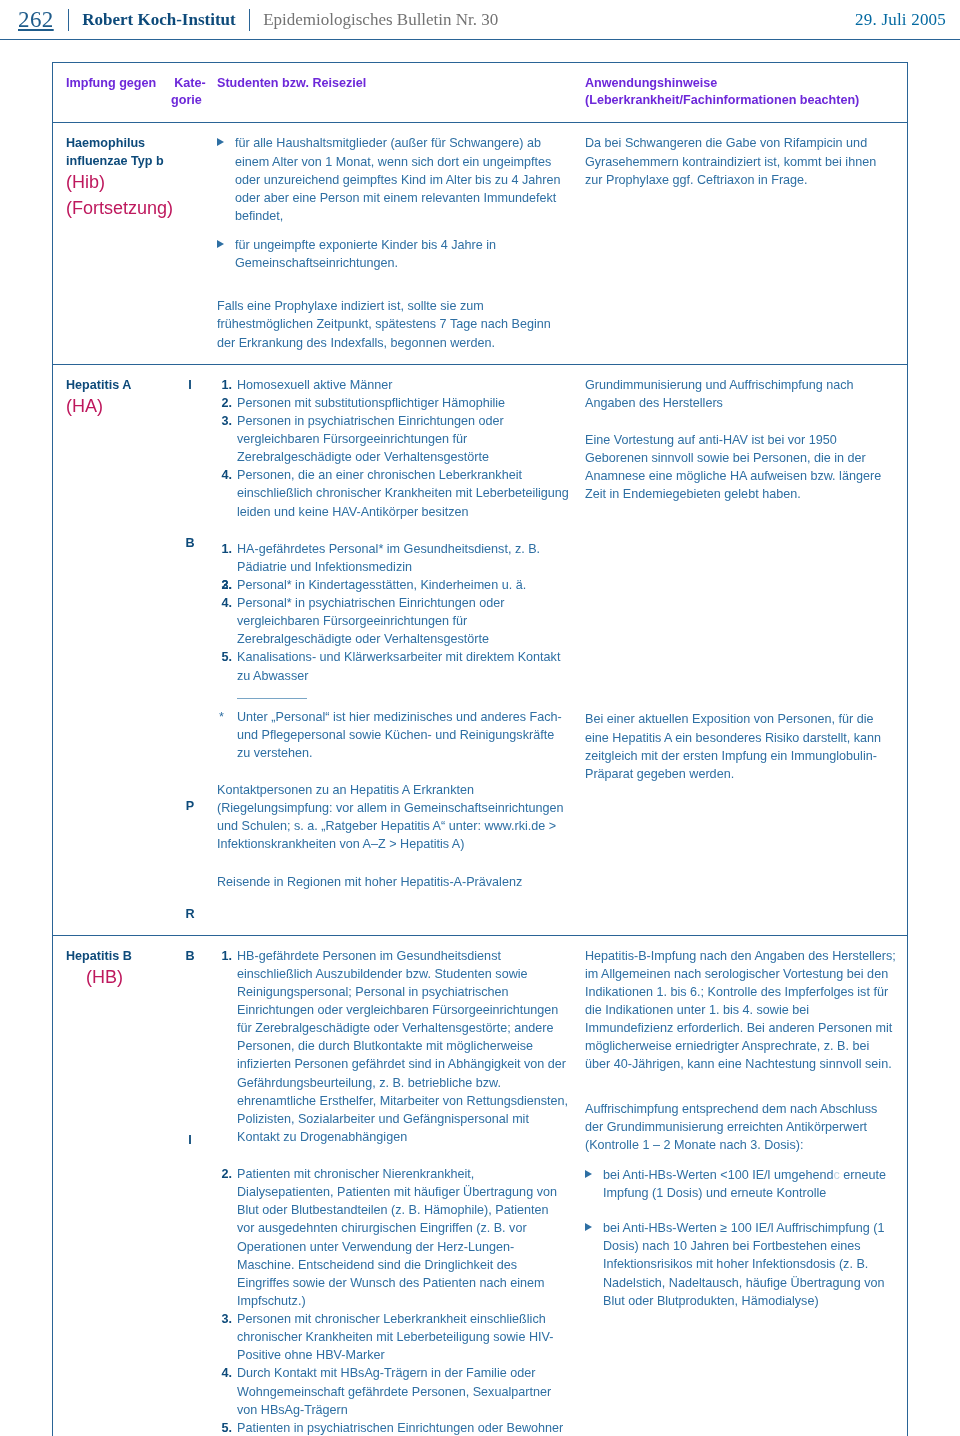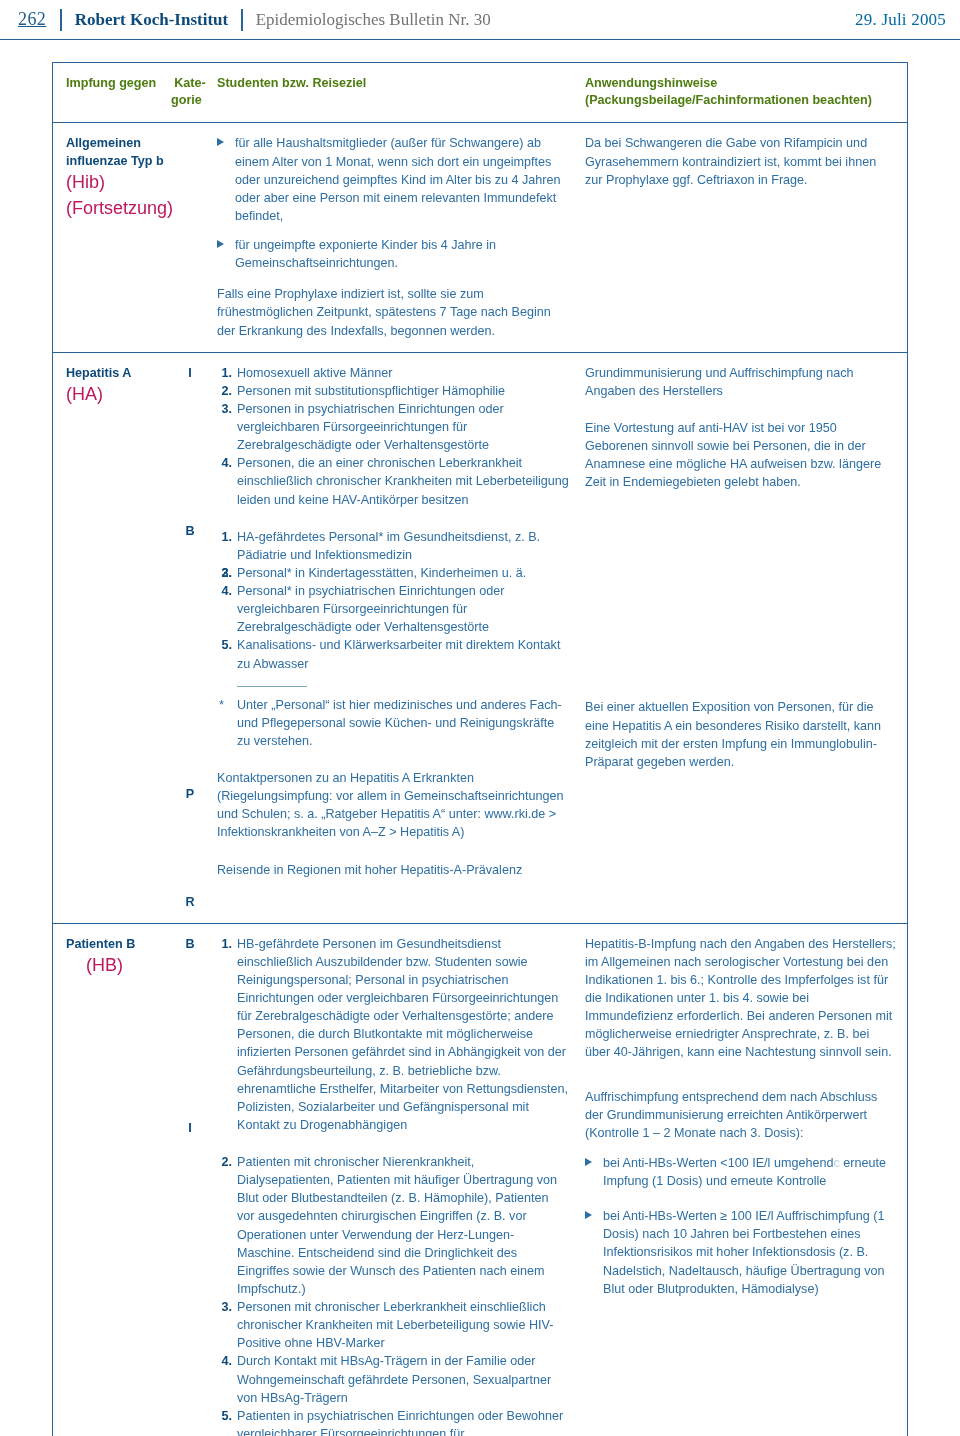--- a/index.html
+++ b/index.html
@@ -23,21 +23,21 @@
     width: 960px;
     height: 40px;
     display: flex;
     align-items: center;
     padding: 0 14px 0 18px;
     box-sizing: border-box;
     border-bottom: 1.5px solid #2a6496;
   }
   .ph-pageno {
     font-family: "Liberation Serif", serif;
-    font-size: 18px;
+    font-size: 23px;
     color: #1f5c8b;
     letter-spacing: .4px;
     padding-right: 14px;
     text-decoration: underline;
   }
   .ph-rule {
     width: 1.5px;
     height: 22px;
     background: #2a6496;
   }
@@ -90,21 +90,21 @@
 
   .headrow .c-vacc,
   .headrow .c-cat,
   .headrow .c-ind,
   .headrow .c-note { padding-top: 12px; padding-bottom: 14px; }
 
   .th {
     font-weight: bold;
     font-size: 12.6px;
     line-height: 1.33;
-    color: #4d7c0f;
+    color: #6d28d9;
   }
 
   
   .vacc-name {
     font-weight: bold;
     font-size: 12.6px;
     line-height: 1.43;
     color: #0d4a7a;
   }
   .vacc-abbr {
@@ -202,44 +202,44 @@
     </div>
     <div class="c-cat">
       <div class="th" style="text-align:center">Kate-</div>
       <div class="th" style="text-align:left">gorie</div>
     </div>
     <div class="c-ind">
       <div class="th">Studenten bzw. Reiseziel</div>
     </div>
     <div class="c-note">
       <div class="th">Anwendungshinweise</div>
-      <div class="th">(Packungsbeilage/Fachinformationen beachten)</div>
+      <div class="th">(Leberkrankheit/Fachinformationen beachten)</div>
     </div>
   </div>
 
   <div class="trow">
     <div class="c-vacc">
-      <div class="vacc-name">Allgemeinen</div>
+      <div class="vacc-name">Haemophilus</div>
       <div class="vacc-name">influenzae Typ b</div>
       <div class="vacc-abbr">(Hib)</div>
       <div class="vacc-abbr">(Fortsetzung)</div>
     </div>
 
     <div class="c-cat"></div>
 
     <div class="c-ind">
       <div class="bullet body-txt">
         <span class="tri"></span>
         <span>für alle Haushaltsmitglieder (außer für Schwangere) ab einem Alter von 1 Monat, wenn sich dort ein ungeimpftes oder unzureichend geimpftes Kind im Alter bis zu 4 Jahren oder aber eine Person mit einem relevanten Immundefekt befindet,</span>
       </div>
       <div class="bullet body-txt">
         <span class="tri"></span>
         <span>für ungeimpfte exponierte Kinder bis 4 Jahre in Gemeinschaftseinrichtungen.</span>
       </div>
-      <div class="body-txt para last" style="margin-top:13px">Falls eine Prophylaxe indiziert ist, sollte sie zum frühestmöglichen Zeitpunkt, spätestens 7 Tage nach Beginn der Erkrankung des Indexfalls, begonnen werden.</div>
+      <div class="body-txt para last" style="margin-top:25px">Falls eine Prophylaxe indiziert ist, sollte sie zum frühestmöglichen Zeitpunkt, spätestens 7 Tage nach Beginn der Erkrankung des Indexfalls, begonnen werden.</div>
     </div>
 
     <div class="c-note">
       <div class="body-txt para last">Da bei Schwangeren die Gabe von Rifampicin und Gyrasehemmern kontraindiziert ist, kommt bei ihnen zur Prophylaxe ggf. Ceftriaxon in Frage.</div>
     </div>
   </div>
 
   <div class="trow">
     <div class="c-vacc">
       <div class="vacc-name">Hepatitis A</div>
@@ -320,21 +320,21 @@
       <div class="body-txt">Grundimmunisierung und Auffrischimpfung nach Angaben des Herstellers</div>
       <div class="spacer-19"></div>
       <div class="body-txt">Eine Vortestung auf anti-HAV ist bei vor 1950 Geborenen sinnvoll sowie bei Personen, die in der Anamnese eine mögliche HA aufweisen bzw. längere Zeit in Endemiegebieten gelebt haben.</div>
       <div class="spacer-207"></div>
       <div class="body-txt">Bei einer aktuellen Exposition von Personen, für die eine Hepatitis A ein besonderes Risiko darstellt, kann zeitgleich mit der ersten Impfung ein Immunglobulin-Präparat gegeben werden.</div>
     </div>
   </div>
 
   <div class="trow" style="border-bottom:1.5px solid #2a6496;">
     <div class="c-vacc">
-      <div class="vacc-name">Patienten B</div>
+      <div class="vacc-name">Hepatitis B</div>
       <div class="vacc-abbr indent">(HB)</div>
     </div>
 
     <div class="c-cat">
       <div class="cat-block">B</div>
       <div class="spacer-166"></div>
       <div class="cat-block">I</div>
     </div>
 
     <div class="c-ind">

